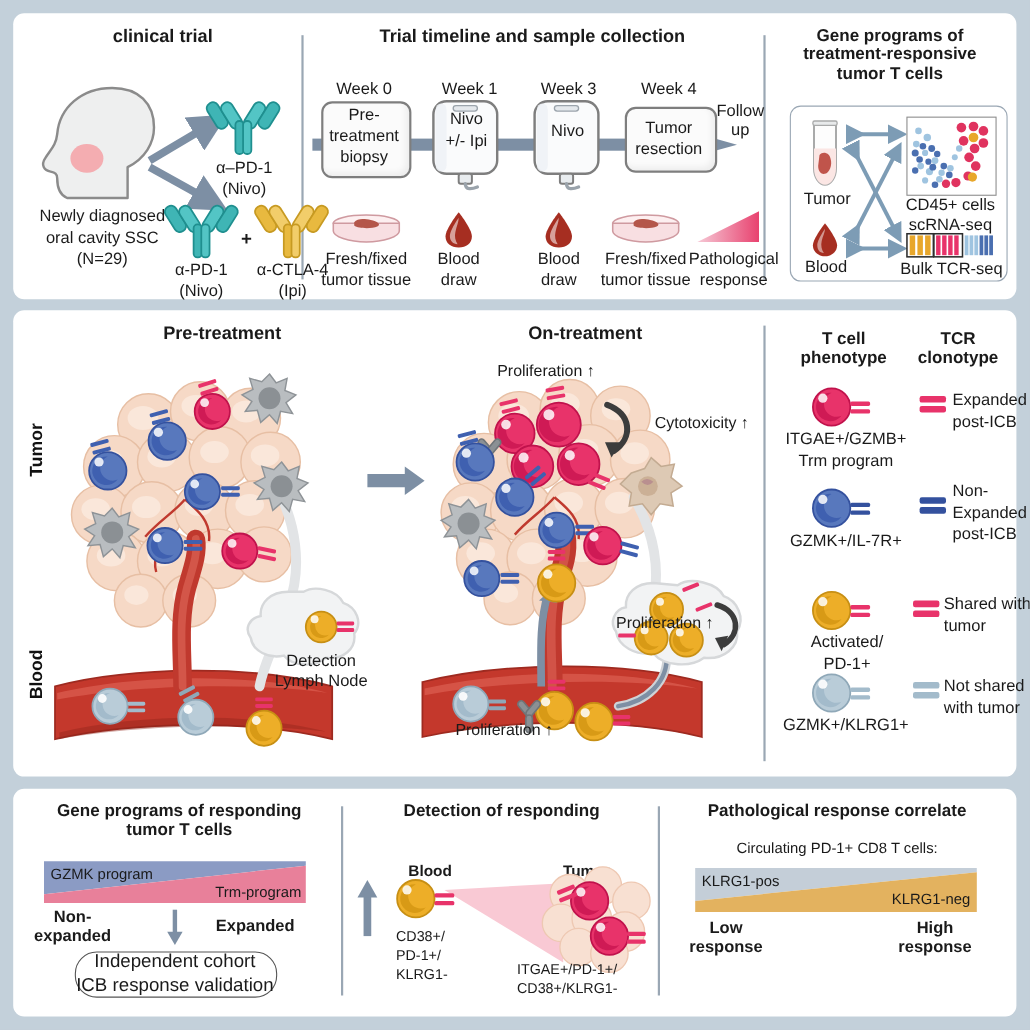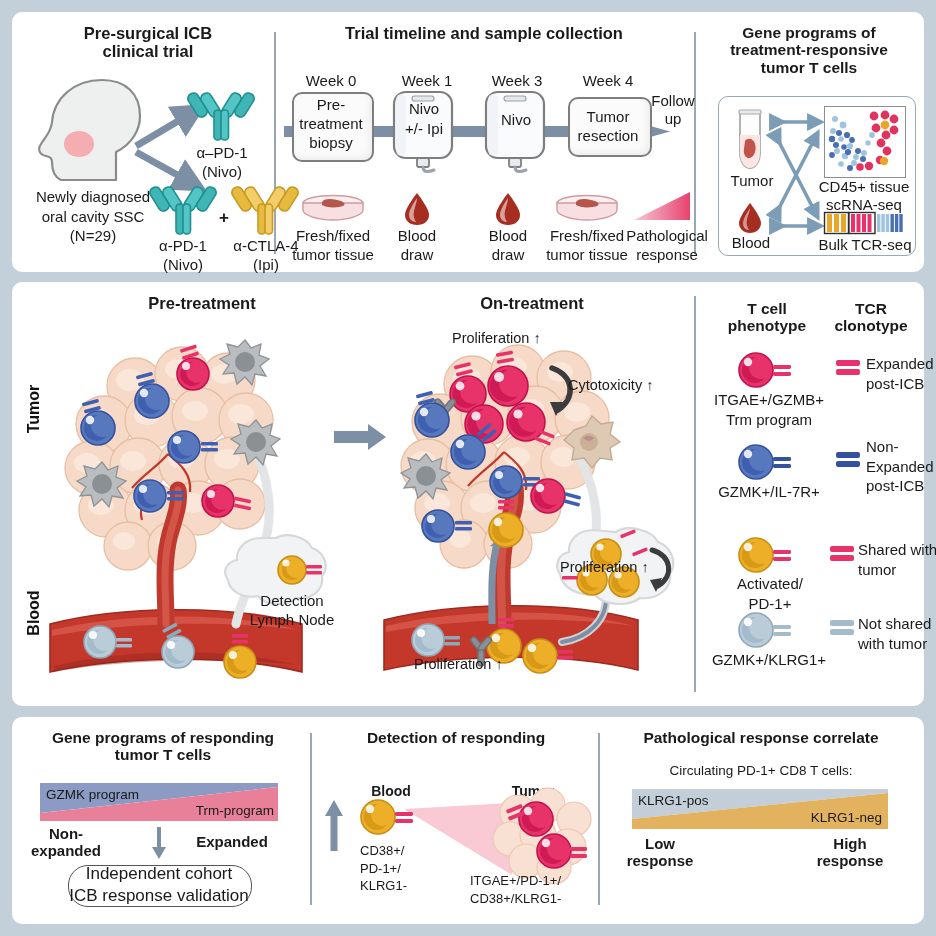--- a/index.html
+++ b/index.html
@@ -41,21 +41,20 @@
 <body>
 
 <div class="figure">
 
   <div class="panel" id="panel-top">
 
     <div class="vdiv" style="left:262px;top:20px;height:222px;"></div>
     <div class="vdiv" style="left:682px;top:20px;height:222px;"></div>
 
     <div class="ttl t17" style="left:18px;top:12px;width:236px;">
-      <div>Pre-surgical ICB</div>
       <div>clinical trial</div>
     </div>
 
     <svg class="abs" style="left:16px;top:62px;" width="130" height="110" viewBox="0 0 130 110">
       <path d="M74 6 C46 6 26 24 24 48 C23 58 18 62 13 70 C9 76 12 81 18 82 C22 83 24 84 24 88
                C24 96 26 103 33 106 L88 106 L88 78 C104 70 112 56 112 42 C112 20 98 6 74 6 Z" fill="#eeefef" stroke="#8b8b8b" stroke-width="2.2" stroke-linejoin="round"></path>
       <ellipse cx="51" cy="70" rx="15" ry="13" fill="#f3a9ad" opacity="0.95"></ellipse>
     </svg>
 
     <div class="lbl" style="left:6px;top:175px;width:150px;line-height:1.3;">
@@ -307,21 +306,21 @@
           <circle cx="56" cy="54" r="4.2"></circle>
         <circle cx="45" cy="60" r="4.2"></circle>
           <circle cx="36" cy="61" r="3.8"></circle>
       </g>
       <g fill="#e8a72b">
         <circle cx="61" cy="19" r="4.4"></circle>
           <circle cx="60" cy="55" r="4.2"></circle>
       </g>
     </svg>
     <div class="lbl" style="left:806px;top:166px;width:92px;line-height:1.2;">
-      <div>CD45+ tissue</div>
+      <div>CD45+ cells</div>
       <div>scRNA-seq</div>
     </div>
 
     <svg class="abs" style="left:812px;top:200px;" width="82" height="22" viewBox="0 0 82 22">
       <rect x="0.5" y="0.5" width="24" height="21" fill="#fff" stroke="#2c2c2c" stroke-width="1.4"></rect>
       <g fill="#e8a72b">
           <rect x="3" y="2" width="5" height="18"></rect>
           <rect x="10" y="2" width="5" height="18"></rect>
           <rect x="17" y="2" width="5" height="18"></rect>
         </g>
@@ -782,21 +781,21 @@
           <rect x="94" y="312" width="6" height="17" rx="3" transform="rotate(-40 97 320)"></rect>
           <rect x="102" y="312" width="6" height="17" rx="3" transform="rotate(40 105 320)"></rect>
           <rect x="98" y="326" width="6" height="16" rx="3"></rect>
         </g>
       </g>
     </svg>
 
     <div class="lbl" style="left:440px;top:48px;width:150px;font-size:14.5px;text-align:left;">
       <span>Proliferation ↑</span>
     </div>
-    <div class="lbl" style="left:556px;top:95px;width:140px;font-size:14.5px;text-align:left;">
+    <div class="lbl" style="left:556px;top:95px;width:140px;font-size:14.5px;text-align:center;">
       <span>Cytotoxicity ↑</span>
     </div>
     <div class="lbl" style="left:548px;top:277px;width:140px;font-size:14.5px;text-align:left;">
       <span>Proliferation ↑</span>
     </div>
     <div class="lbl" style="left:402px;top:374px;width:150px;font-size:14.5px;text-align:left;">
       <span>Proliferation ↑</span>
     </div>
 
     <div class="ttl t16" style="left:700px;top:18px;width:110px;">

